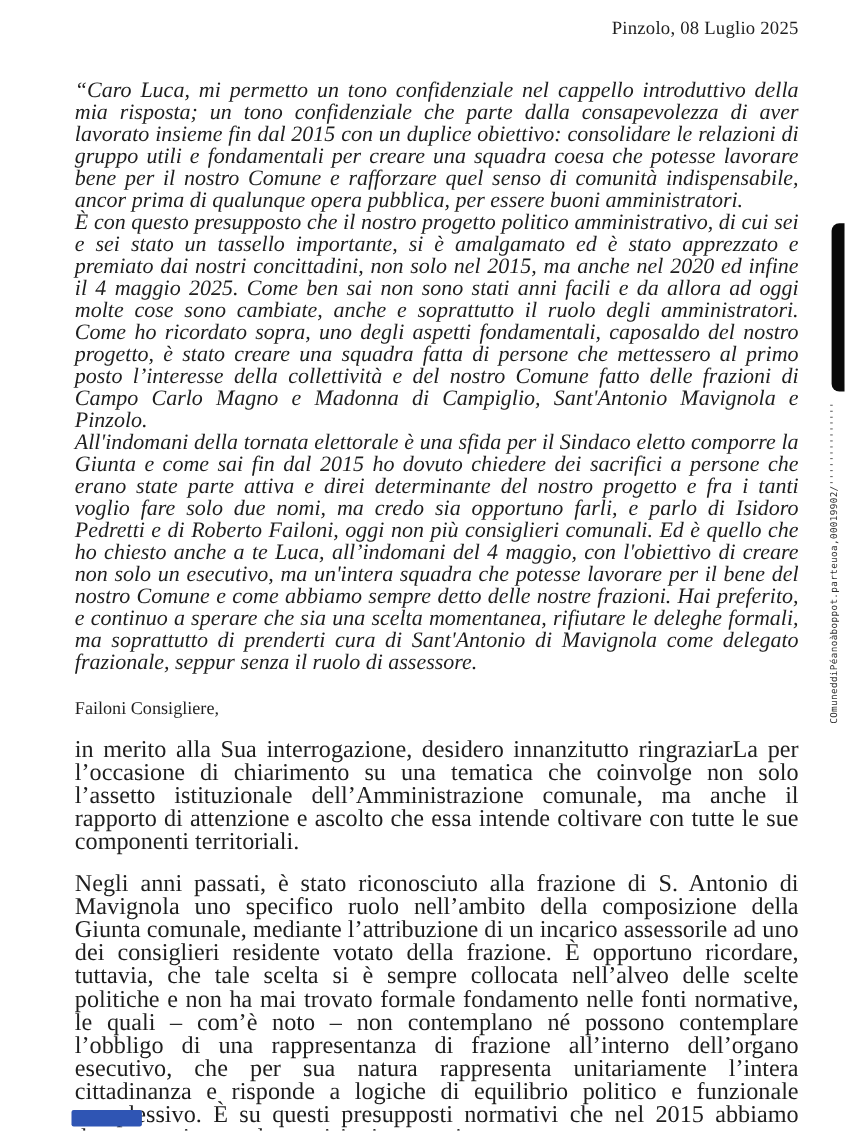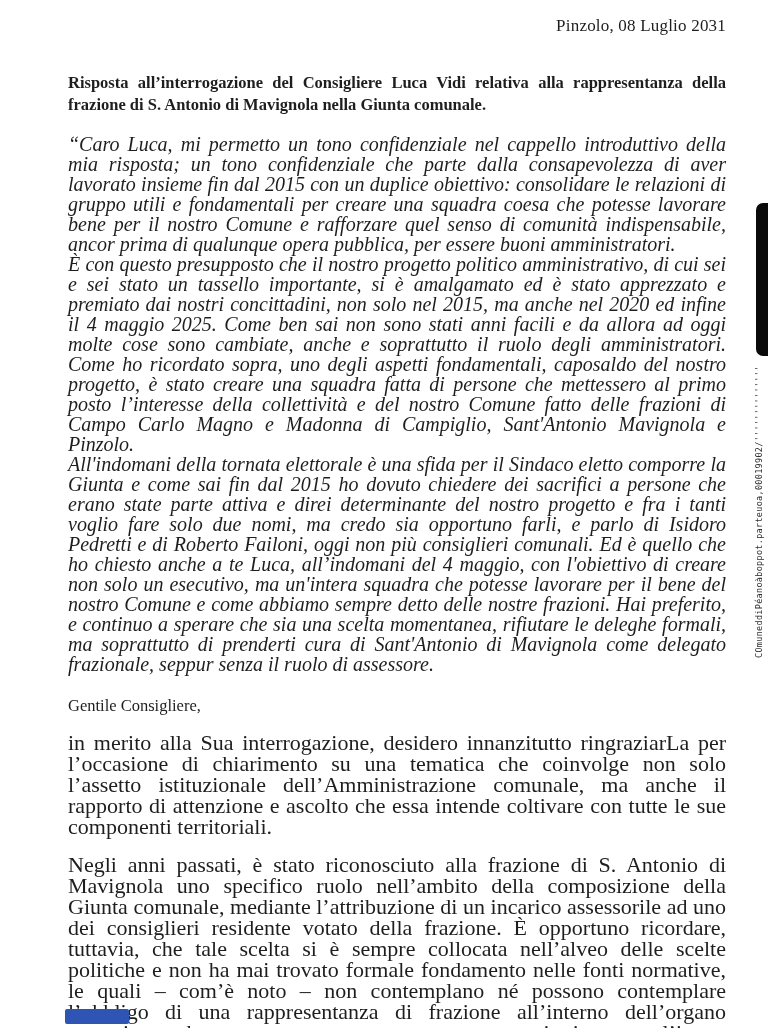--- a/index.html
+++ b/index.html
@@ -86,33 +86,32 @@
     width:64px;
     height:15px;
     border-radius:2px;
   }
 </style>
 </head>
 <body>
 
 <div class="page">
 
-  <div class="date-line">Pinzolo, 08 Luglio 2031</div>
+  <div class="date-line">Pinzolo, 08 Luglio 2025</div>
 
   <div class="content">
 
-    <p class="subject">Risposta all’interrogazione del Consigliere Luca Vidi relativa alla rappresentanza della frazione di S. Antonio di Mavignola nella Giunta comunale.</p>
 
     <div class="quote">
         <p>“Caro Luca, mi permetto un tono confidenziale nel cappello introduttivo della mia risposta; un tono confidenziale che parte dalla consapevolezza di aver lavorato insieme fin dal 2015 con un duplice obiettivo: consolidare le relazioni di gruppo utili e fondamentali per creare una squadra coesa che potesse lavorare bene per il nostro Comune e rafforzare quel senso di comunità indispensabile, ancor prima di qualunque opera pubblica, per essere buoni amministratori.</p>
         <p>È con questo presupposto che il nostro progetto politico amministrativo, di cui sei e sei stato un tassello importante, si è amalgamato ed è stato apprezzato e premiato dai nostri concittadini, non solo nel 2015, ma anche nel 2020 ed infine il 4 maggio 2025. Come ben sai non sono stati anni facili e da allora ad oggi molte cose sono cambiate, anche e soprattutto il ruolo degli amministratori. Come ho ricordato sopra, uno degli aspetti fondamentali, caposaldo del nostro progetto, è stato creare una squadra fatta di persone che mettessero al primo posto l’interesse della collettività e del nostro Comune fatto delle frazioni di Campo Carlo Magno e Madonna di Campiglio, Sant'Antonio Mavignola e Pinzolo.</p>
         <p>All'indomani della tornata elettorale è una sfida per il Sindaco eletto comporre la Giunta e come sai fin dal 2015 ho dovuto chiedere dei sacrifici a persone che erano state parte attiva e direi determinante del nostro progetto e fra i tanti voglio fare solo due nomi, ma credo sia opportuno farli, e parlo di Isidoro Pedretti e di Roberto Failoni, oggi non più consiglieri comunali. Ed è quello che ho chiesto anche a te Luca, all’indomani del 4 maggio, con l'obiettivo di creare non solo un esecutivo, ma un'intera squadra che potesse lavorare per il bene del nostro Comune e come abbiamo sempre detto delle nostre frazioni. Hai preferito, e continuo a sperare che sia una scelta momentanea, rifiutare le deleghe formali, ma soprattutto di prenderti cura di Sant'Antonio di Mavignola come delegato frazionale, seppur senza il ruolo di assessore.</p>
       </div>
 
-    <p class="salutation">Gentile Consigliere,</p>
+    <p class="salutation">Failoni Consigliere,</p>
 
     <div class="body-block">
         <p>in merito alla Sua interrogazione, desidero innanzitutto ringraziarLa per l’occasione di chiarimento su una tematica che coinvolge non solo l’assetto istituzionale dell’Amministrazione comunale, ma anche il rapporto di attenzione e ascolto che essa intende coltivare con tutte le sue componenti territoriali.</p>
         <p>Negli anni passati, è stato riconosciuto alla frazione di S. Antonio di Mavignola uno specifico ruolo nell’ambito della composizione della Giunta comunale, mediante l’attribuzione di un incarico assessorile ad uno dei consiglieri residente votato della frazione. È opportuno ricordare, tuttavia, che tale scelta si è sempre collocata nell’alveo delle scelte politiche e non ha mai trovato formale fondamento nelle fonti normative, le quali – com’è noto – non contemplano né possono contemplare l’obbligo di una rappresentanza di frazione all’interno dell’organo esecutivo, che per sua natura rappresenta unitariamente l’intera cittadinanza e risponde a logiche di equilibrio politico e funzionale complessivo. È su questi presupposti normativi che nel 2015 abbiamo dovuto aggiornare le previsioni statutarie.</p>
         <p>Dato questo imput, l’Amministrazione ha inteso intraprendere un percorso di approfondimento su una possibile fusione tra enti locali, percorso non ancora concluso, ed è evidente che, nel momento</p>
       </div>
 
   </div>
 
   <div class="protocol-stamp">COmuneddiPéanoàboppot.parteuoa,00019902/''''''''''''''</div>

